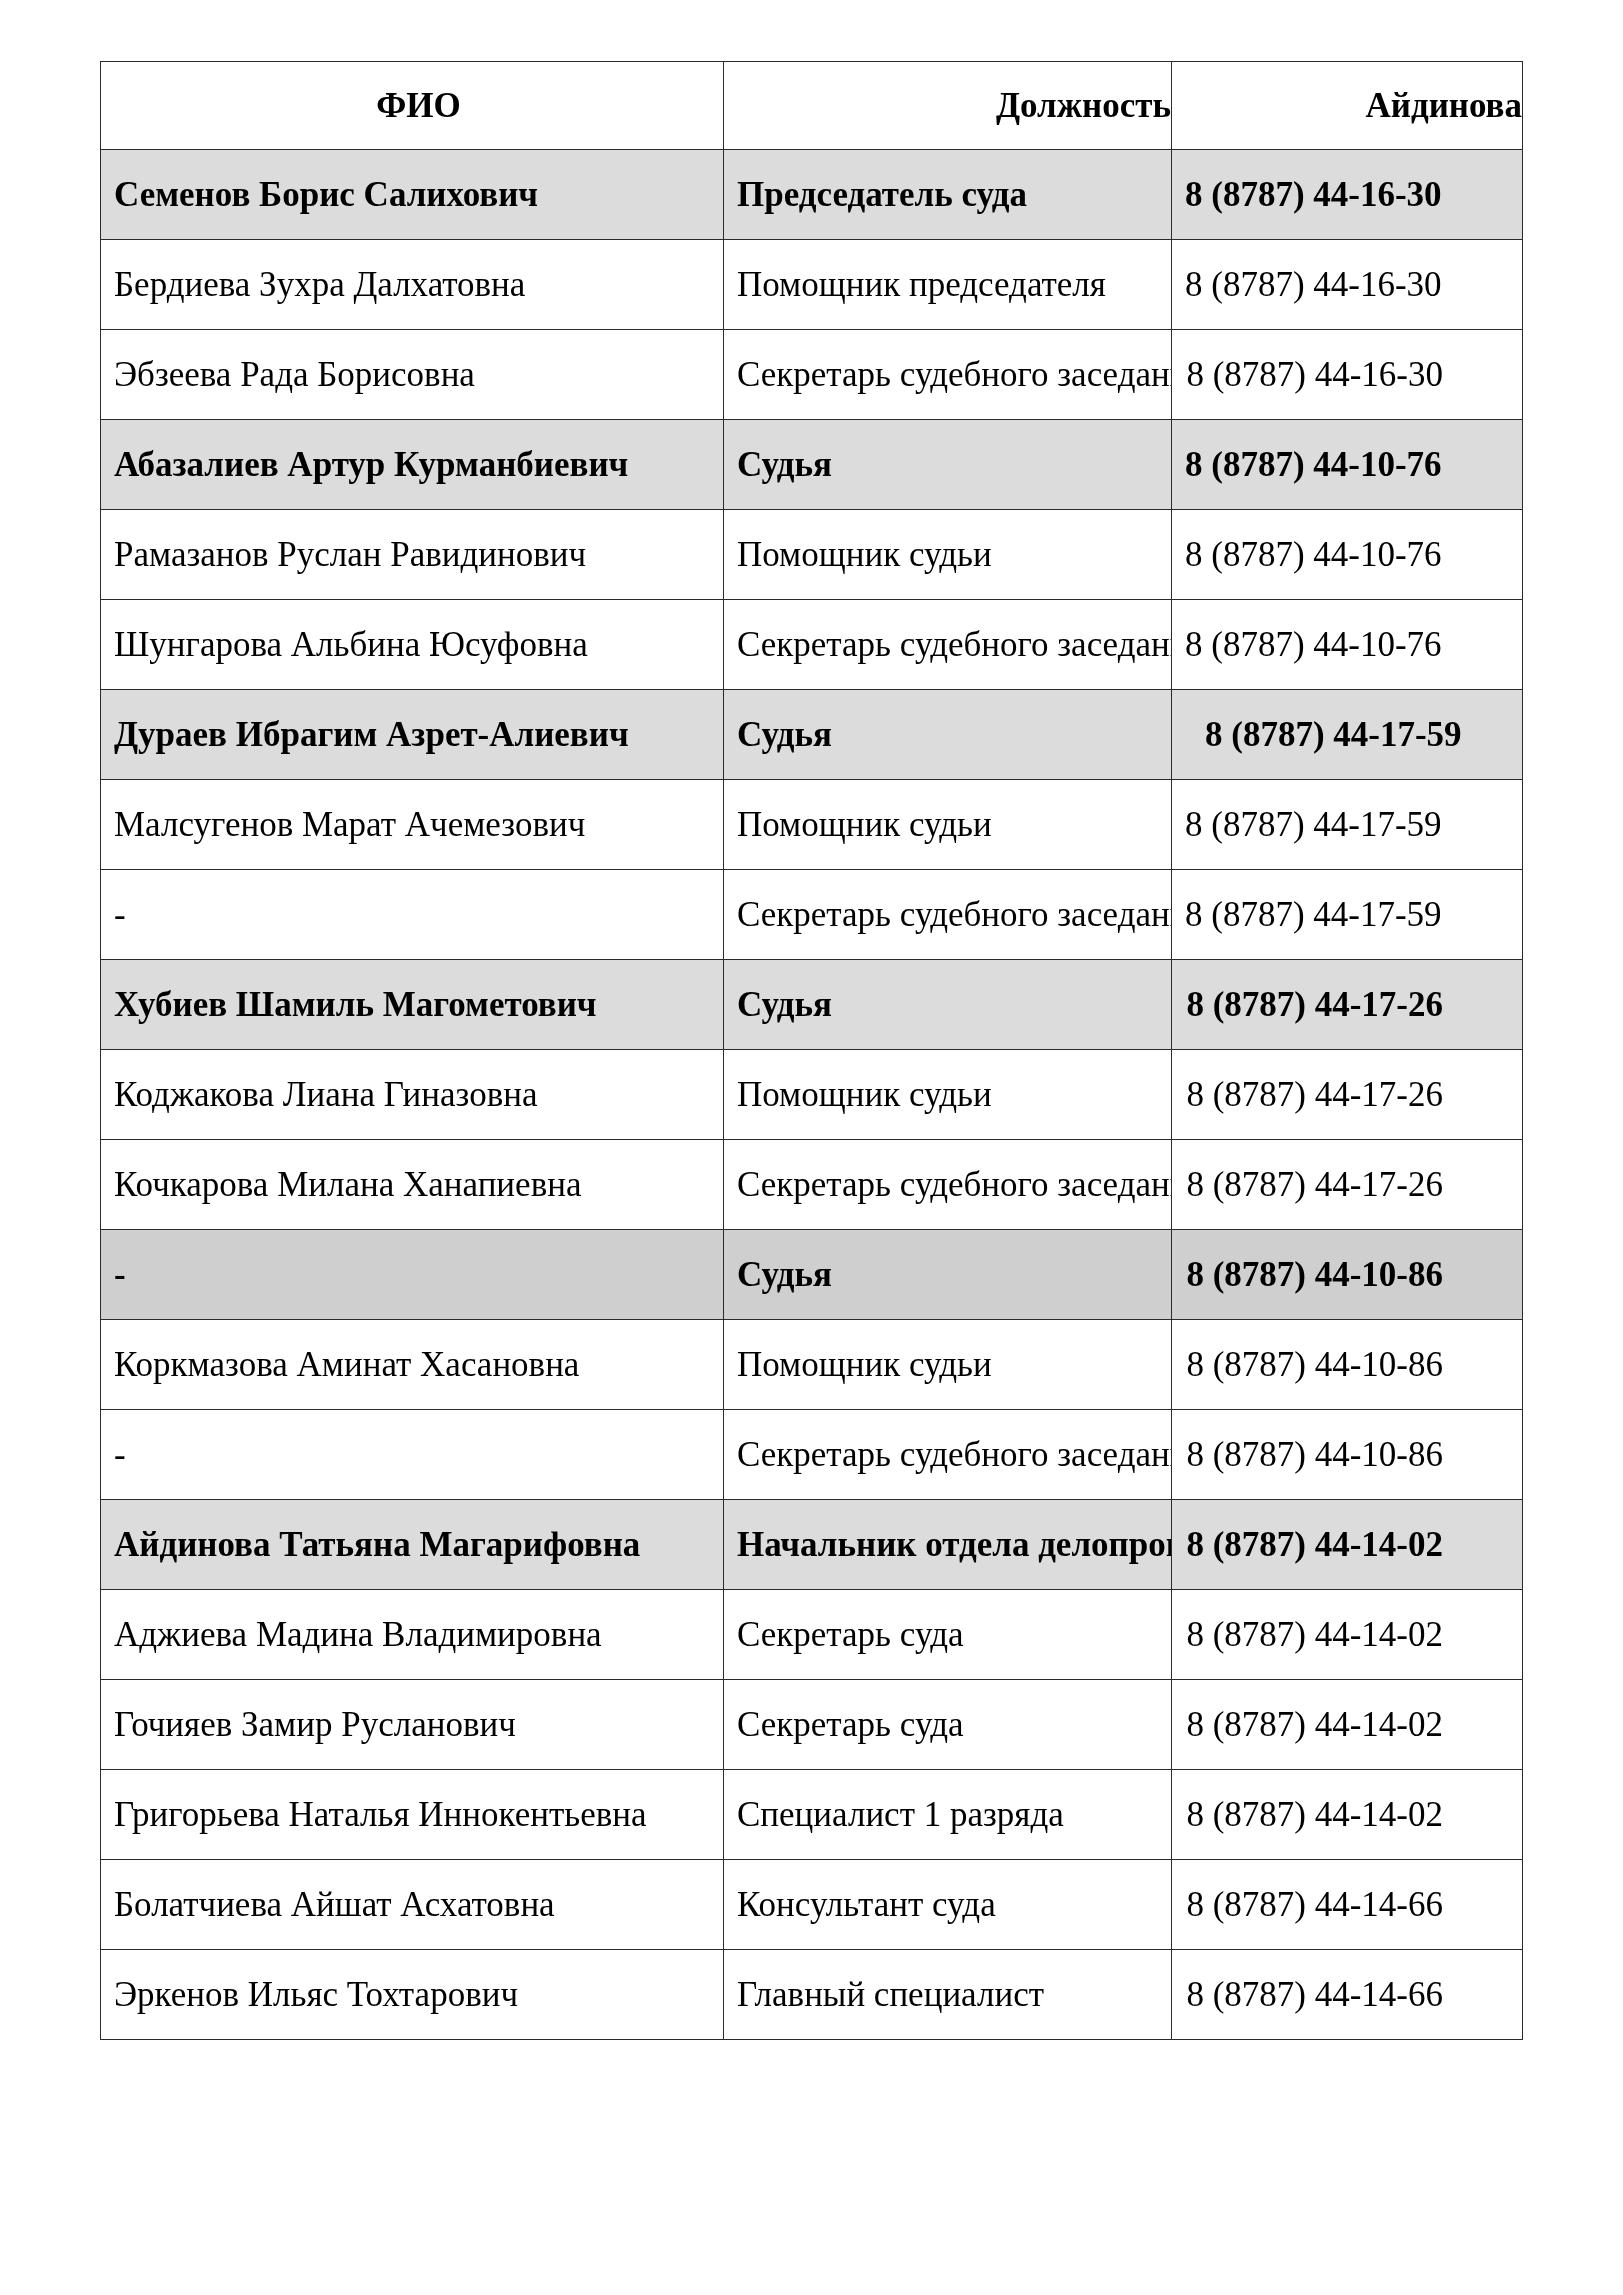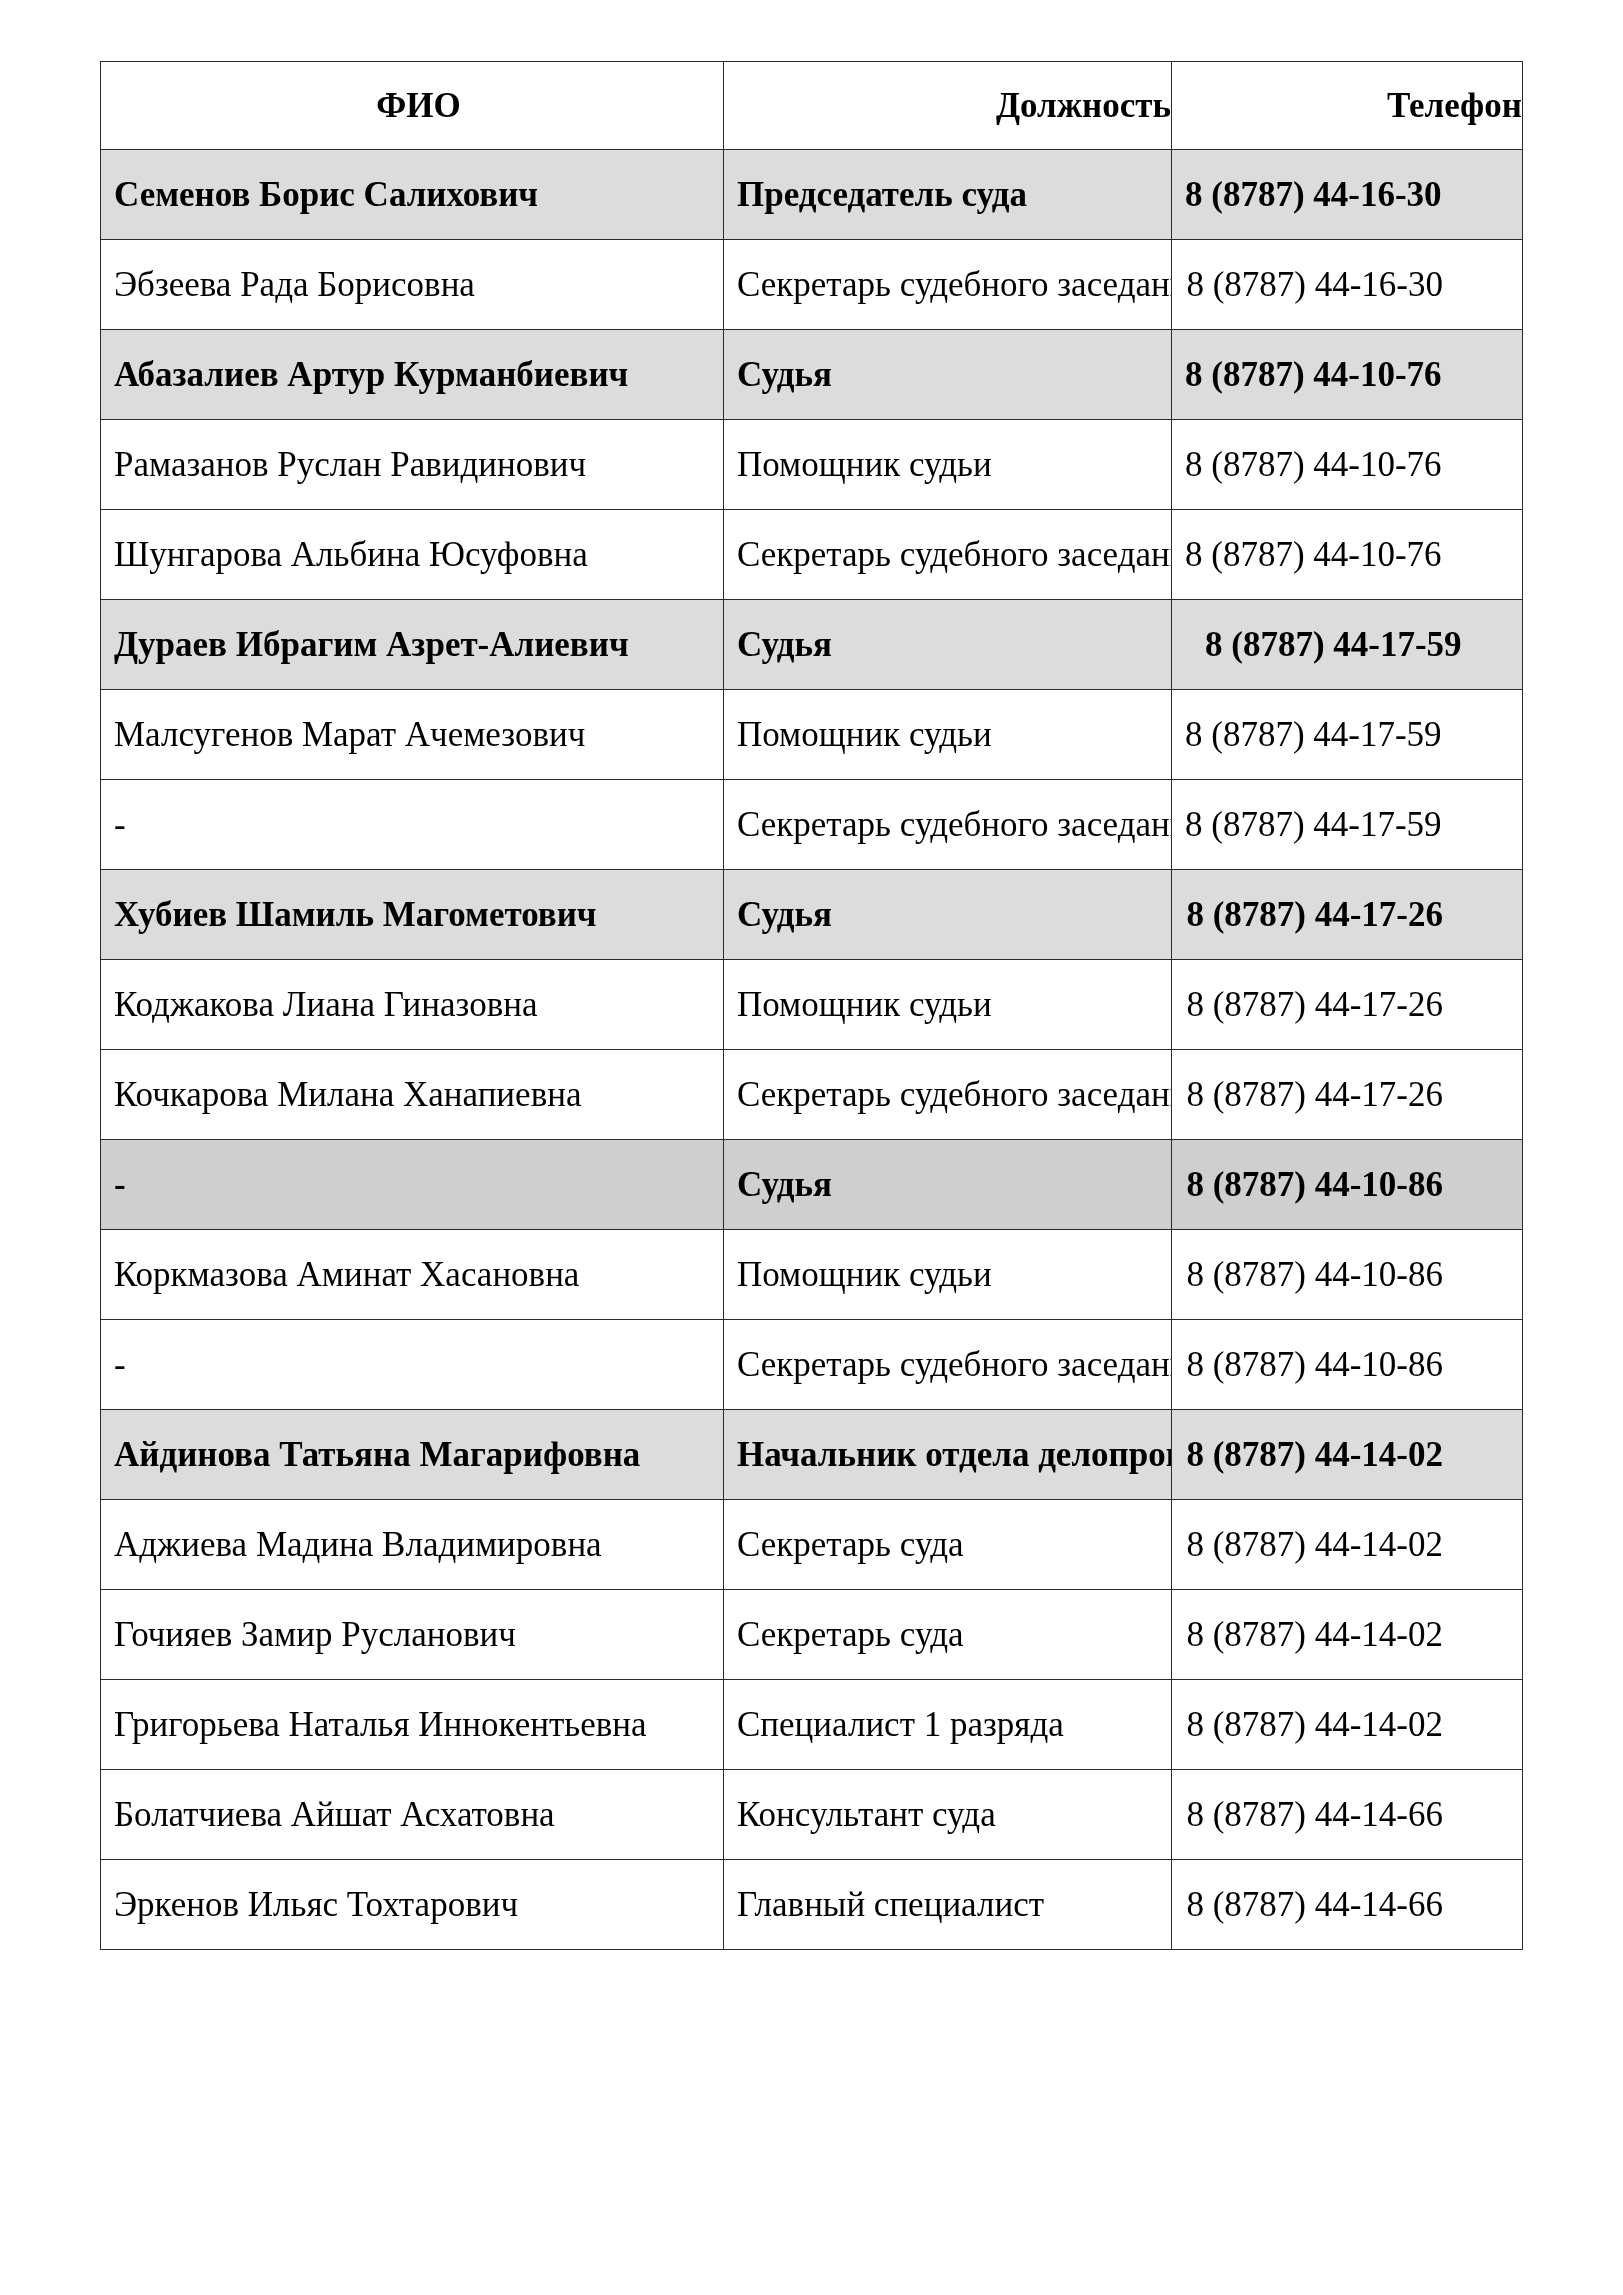--- a/index.html
+++ b/index.html
@@ -87,27 +87,32 @@
   <table class="directory">
     <colgroup>
       <col class="c-name">
         <col class="c-pos">
         <col class="c-tel">
     </colgroup>
     <thead>
       <tr class="head-row">
         <th class="h-name">ФИО</th>
         <th class="h-pos">Должность</th>
-        <th class="h-tel">Телефон</th>
+        <th class="h-tel">Айдинова</th>
       </tr>
     </thead>
     <tbody>
       <tr class="lead">
         <td class="indent">Семенов Борис Салихович</td>
         <td class="pos-pad">Председатель суда</td>
+        <td class="tel">8 (8787) 44-16-30</td>
+      </tr>
+      <tr>
+        <td class="indent">Бердиева Зухра Далхатовна</td>
+        <td class="pos-pad">Помощник председателя</td>
         <td class="tel">8 (8787) 44-16-30</td>
       </tr>
       <tr>
         <td>Эбзеева Рада Борисовна</td>
         <td class="wrap pos-tight">Секретарь судебного заседания</td>
         <td class="tel tight">8 (8787) 44-16-30</td>
       </tr>
       <tr class="lead">
         <td class="indent">Абазалиев Артур Курманбиевич</td>
         <td class="pos-pad">Судья</td>

